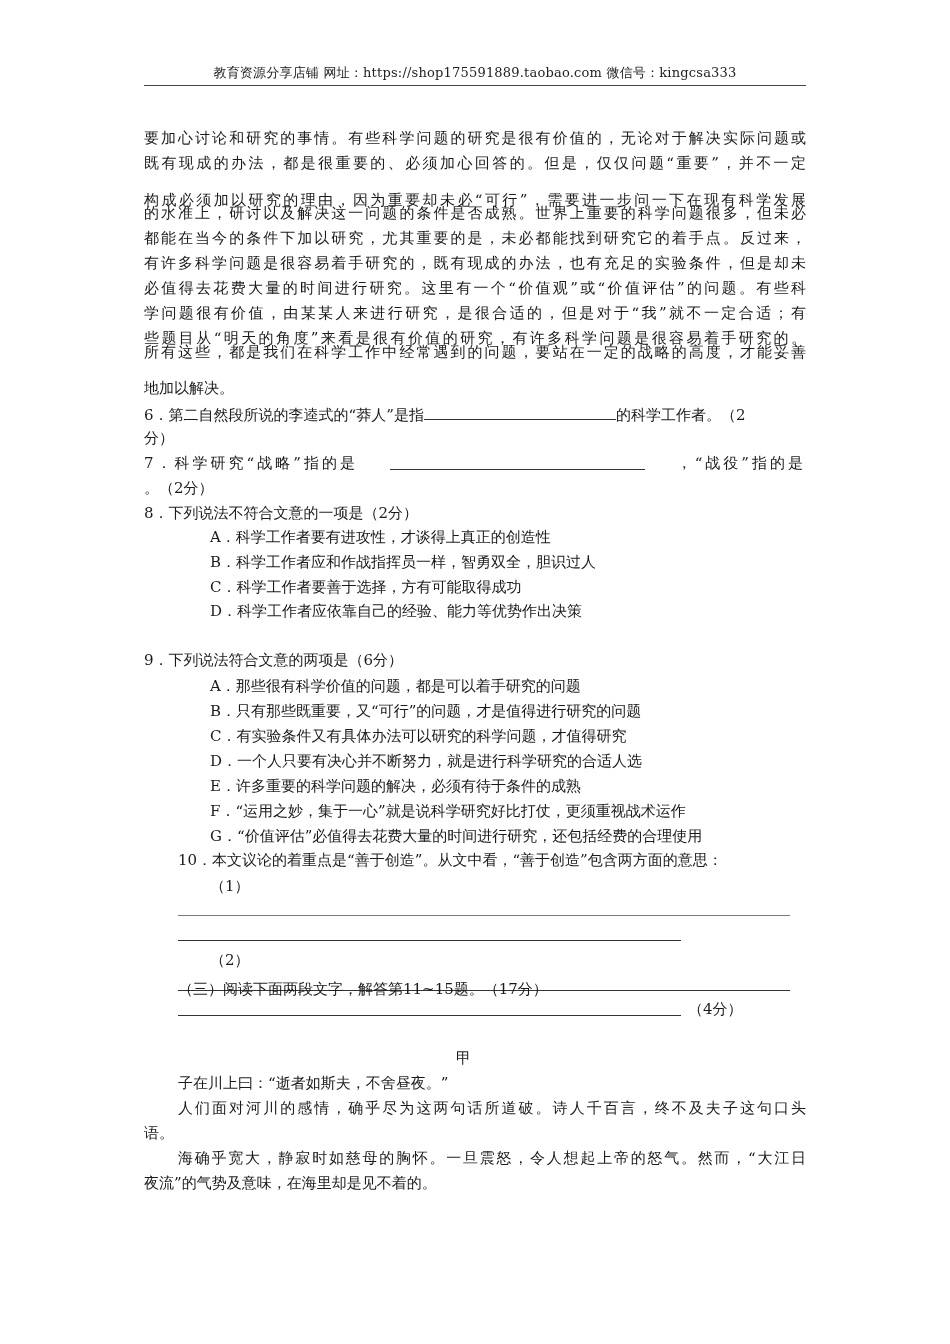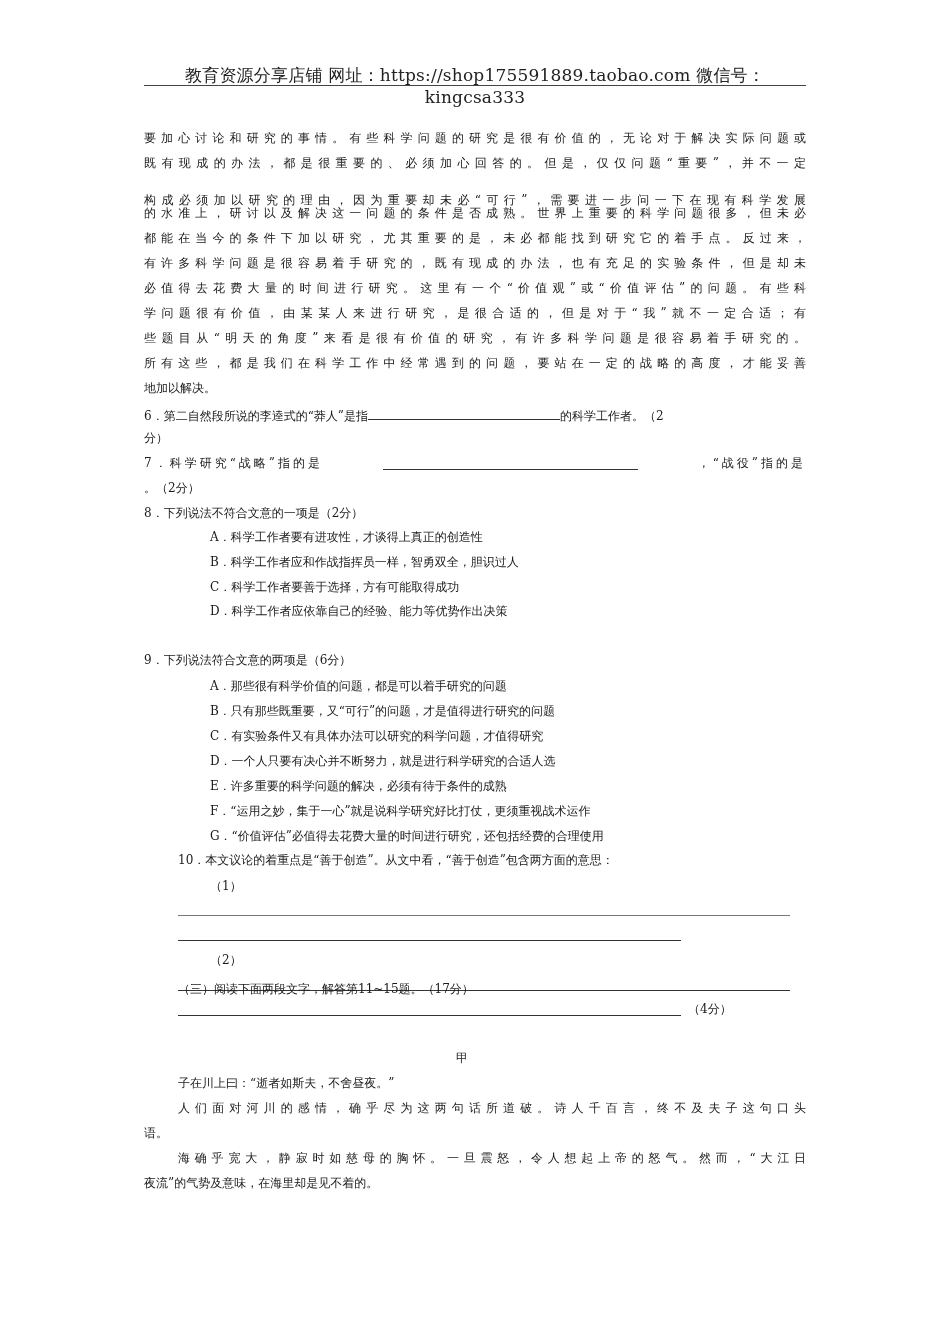--- a/index.html
+++ b/index.html
@@ -1,22 +1,22 @@
 <!DOCTYPE html>
 <html><head>
 <meta charset="utf-8">
 <style>
   html, body { margin: 0; padding: 0; background: #ffffff; }
   body { width: 950px; height: 1344px; position: relative; overflow: hidden;
          font-family: "DejaVu Serif", "Liberation Serif", serif; color: #1a1a1a; }
   .header { position: absolute; left: 144px; top: 64px; width: 662px; text-align: center;
-            font-size: 17px; color: #222; letter-spacing: 0.2px; }
+            font-size: 13px; color: #222; letter-spacing: 0.2px; }
   .header-rule { position: absolute; left: 144px; top: 85px; width: 662px; height: 0;
                  border-top: 1.2px solid #444; }
-  .line { position: absolute; left: 144px; font-size: 12px; white-space: nowrap; line-height: 20px; }
+  .line { position: absolute; left: 144px; font-size: 15px; white-space: nowrap; line-height: 20px; }
   .just { width: 662px; text-align: justify; text-align-last: justify; white-space: normal; }
   .opt { left: 210px; }
   .ind { left: 178px; text-align: center; }
   .blank { display: inline-block; border-bottom: 1.3px solid #333; height: 16px; vertical-align: baseline; }
   .rule { position: absolute; height: 0; border-top: 1.3px solid #333; }
 </style>
 </head>
 <body>
 
 <div>
@@ -27,21 +27,21 @@
 <div>
   <div class="line just" style="top:128px">要加心讨论和研究的事情。有些科学问题的研究是很有价值的，无论对于解决实际问题或</div>
   <div class="line just" style="top:153px">既有现成的办法，都是很重要的、必须加心回答的。但是，仅仅问题“重要”，并不一定</div>
   <div class="line just" style="top:190px">构成必须加以研究的理由，因为重要却未必“可行”，需要进一步问一下在现有科学发展</div>
   <div class="line just" style="top:203px">的水准上，研讨以及解决这一问题的条件是否成熟。世界上重要的科学问题很多，但未必</div>
   <div class="line just" style="top:228px">都能在当今的条件下加以研究，尤其重要的是，未必都能找到研究它的着手点。反过来，</div>
   <div class="line just" style="top:253px">有许多科学问题是很容易着手研究的，既有现成的办法，也有充足的实验条件，但是却未</div>
   <div class="line just" style="top:278px">必值得去花费大量的时间进行研究。这里有一个“价值观”或“价值评估”的问题。有些科</div>
   <div class="line just" style="top:303px">学问题很有价值，由某某人来进行研究，是很合适的，但是对于“我”就不一定合适；有</div>
   <div class="line just" style="top:328px">些题目从“明天的角度”来看是很有价值的研究，有许多科学问题是很容易着手研究的。</div>
-  <div class="line just" style="top:353px">所有这些，都是我们在科学工作中经常遇到的问题，要站在一定的战略的高度，才能妥善</div>
+  <div class="line just" style="top:342px">所有这些，都是我们在科学工作中经常遇到的问题，要站在一定的战略的高度，才能妥善</div>
   <div class="line" style="top:378px">地加以解决。</div>
 </div>
 
 <div>
   <div class="line" style="top:403px">
     <span>6．第二自然段所说的李逵式的“莽人”是指</span><span class="blank" style="width:192px"></span><span>的科学工作者。（2</span>
   </div>
   <div class="line" style="top:428px">分）</div>
 </div>
 

